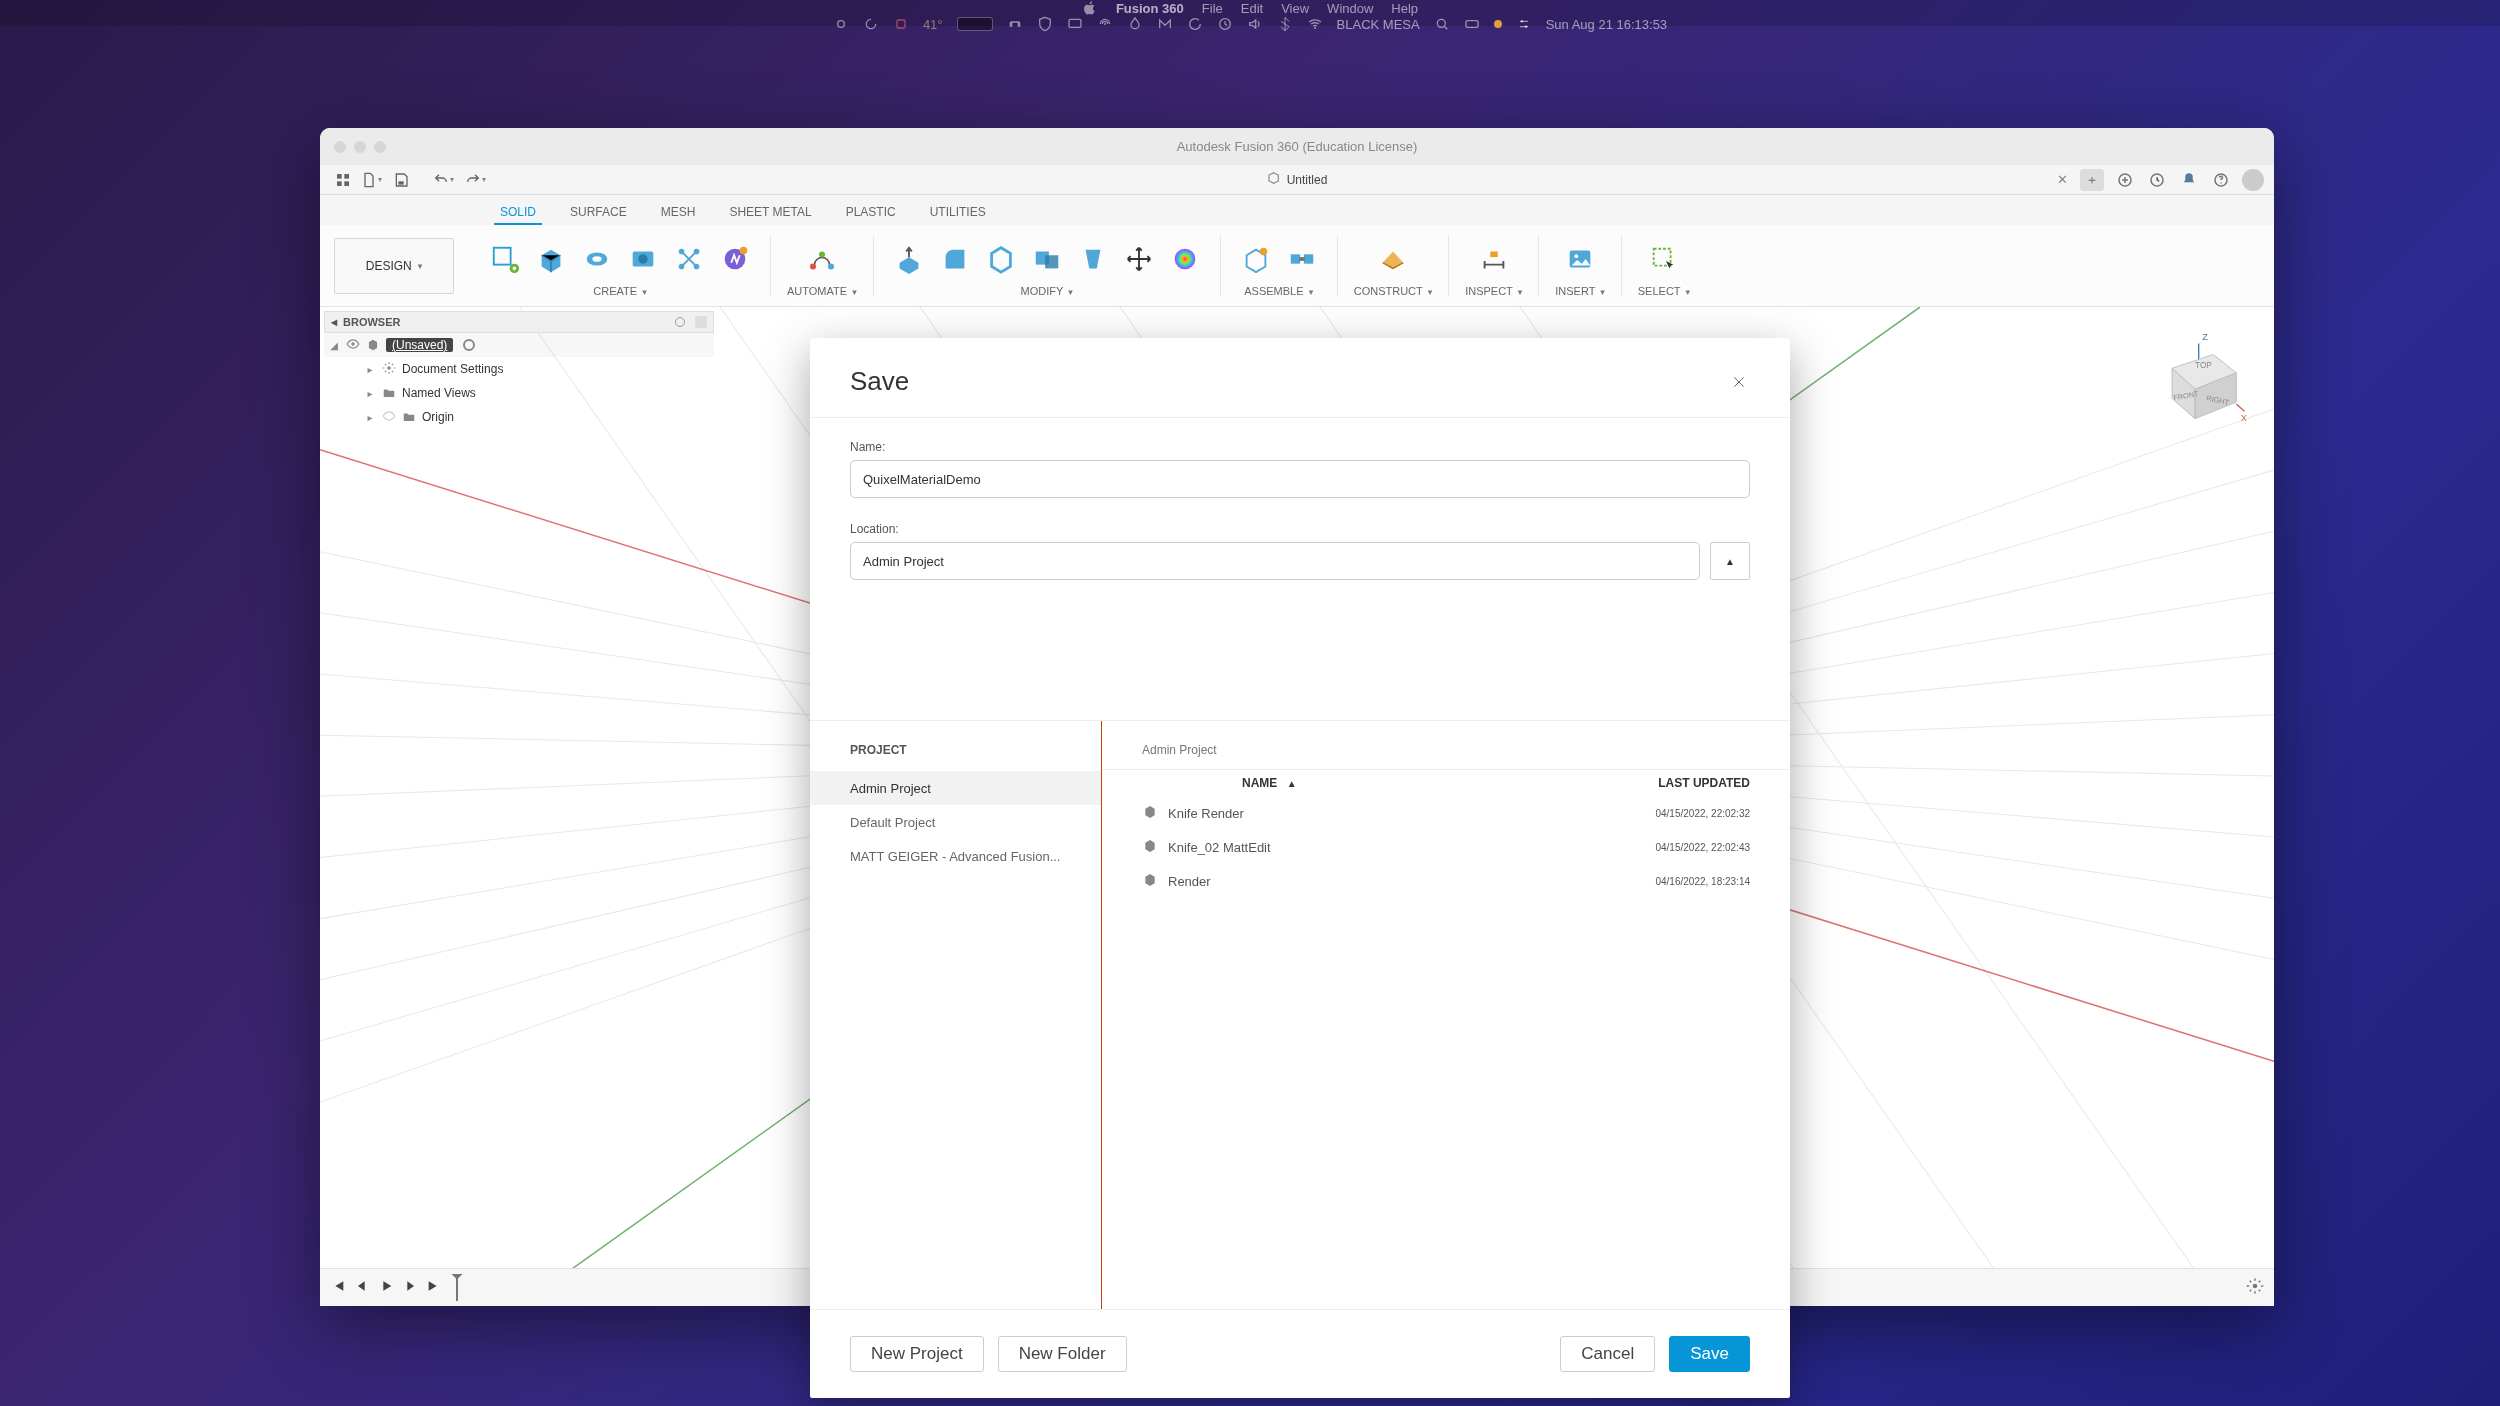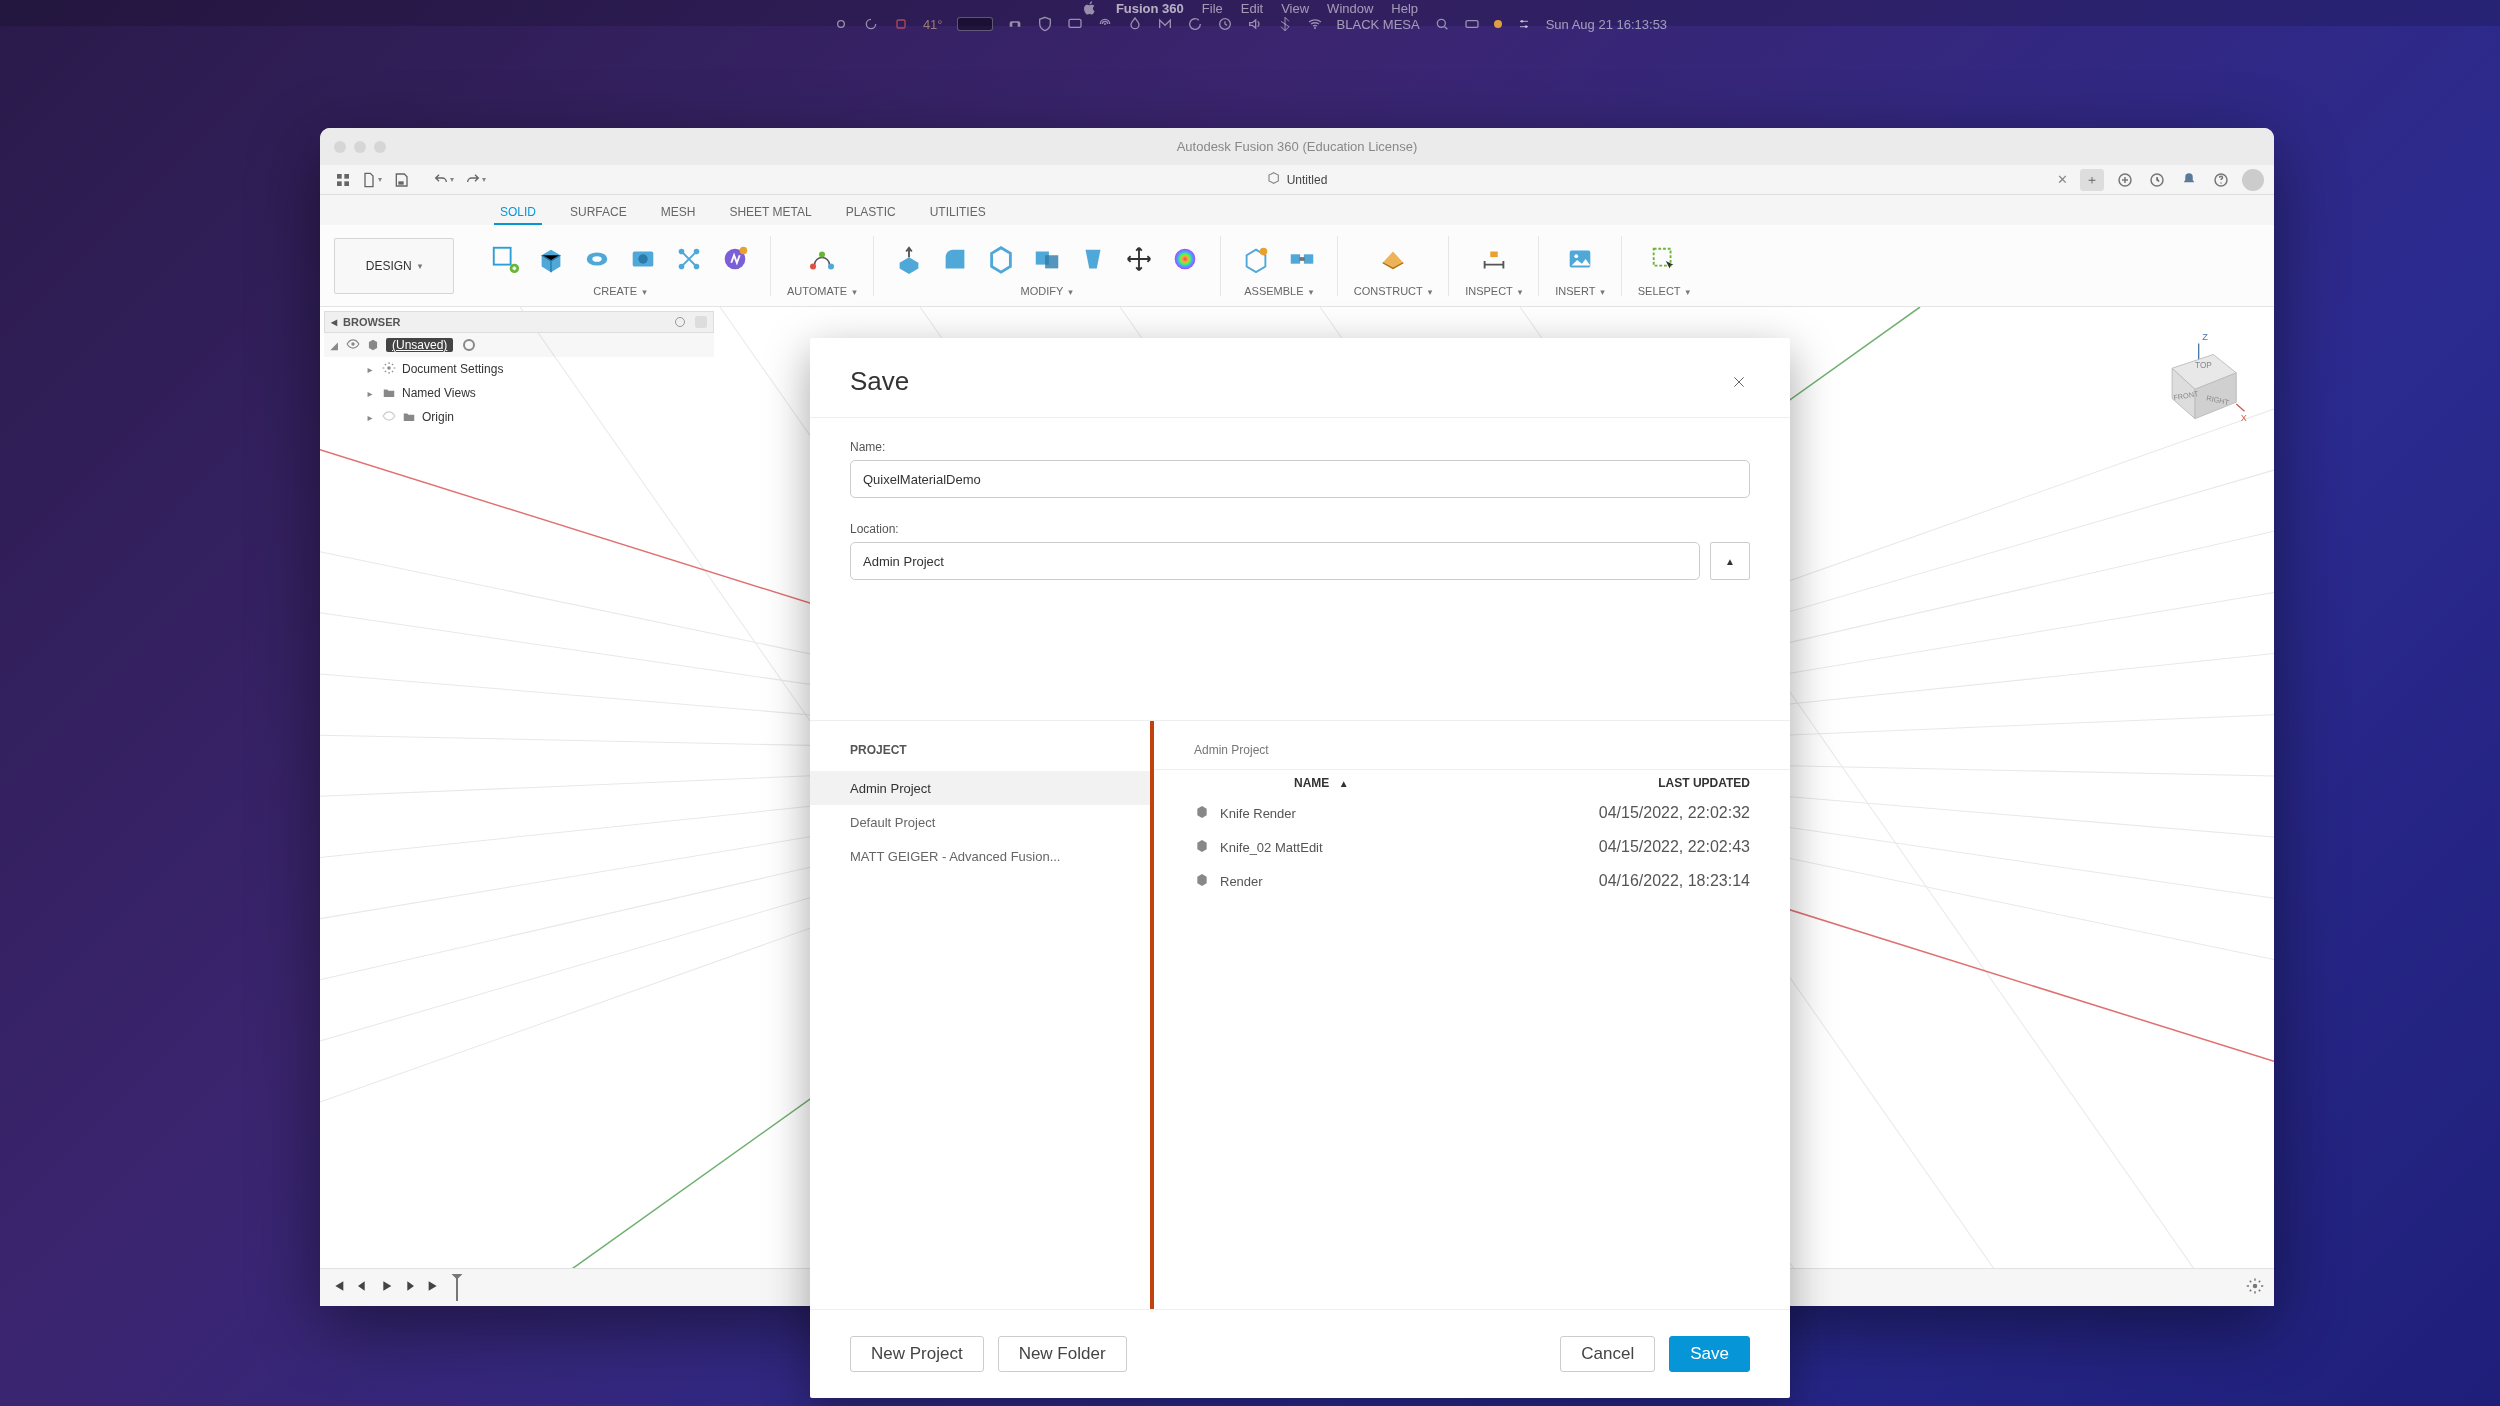--- a/index.html
+++ b/index.html
@@ -258,43 +258,43 @@
     }
 
     .save-projects-area {
       margin-top: 140px;
       flex: 1;
       border-top: 1px solid #eee;
       display:flex;
       min-height: 0;
     }
     .project-list {
-      width: 344px;
-      border-right: 4px solid #c2410c;
+      width: 292px;
+      border-right: 1px solid #c2410c;
       padding: 22px 0 0 40px;
     }
     .project-list h4 { font-size: 12px; font-weight: 700; color:#555; letter-spacing: 0; margin-bottom: 14px;}
     .project-item { height: 34px; display:flex; align-items:center; font-size: 13px; color:#666; padding-left: 0; padding-right: 16px; margin-left: -40px; padding-left: 40px;}
     .project-item.active { background: #f2f2f2; color:#333; }
     .project-item.truncated { white-space: nowrap; overflow: hidden; text-overflow: ellipsis; }
 
     .file-list-area { flex:1; display:flex; flex-direction:column;}
     .breadcrumb { padding: 22px 0 12px 40px; font-size: 12px; color:#777; }
     .file-table-header {
       display:flex; padding: 6px 40px;
       font-size: 12px; font-weight: 700; color:#333;
       border-top: 1px solid #eee;
     }
     .col-name { flex: 1; padding-left: 100px;}
     .sort-arrow { font-size: 10px; margin-left: 6px; }
     .col-date { width: 200px; text-align: right; }
     .file-row { display:flex; align-items:center; height: 34px; padding: 0 40px; font-size: 13px; color:#555;}
     .file-row .file-icon svg { width:16px; height:16px; fill:#888; margin-right: 10px;}
     .file-row .file-name { flex:1; }
-    .file-row .file-date { width:200px; text-align: right; font-size: 16px; }
+    .file-row .file-date { width:200px; text-align: right; font-size: 10px; }
 
     .save-footer {
       border-top: 1px solid #eee;
       padding: 26px 40px;
       display:flex; align-items:center; gap: 14px;
     }
     .btn {
       height: 36px; padding: 0 20px; border-radius: 3px;
       font-size: 17px; display:flex; align-items:center; justify-content:center;
       cursor:pointer;

